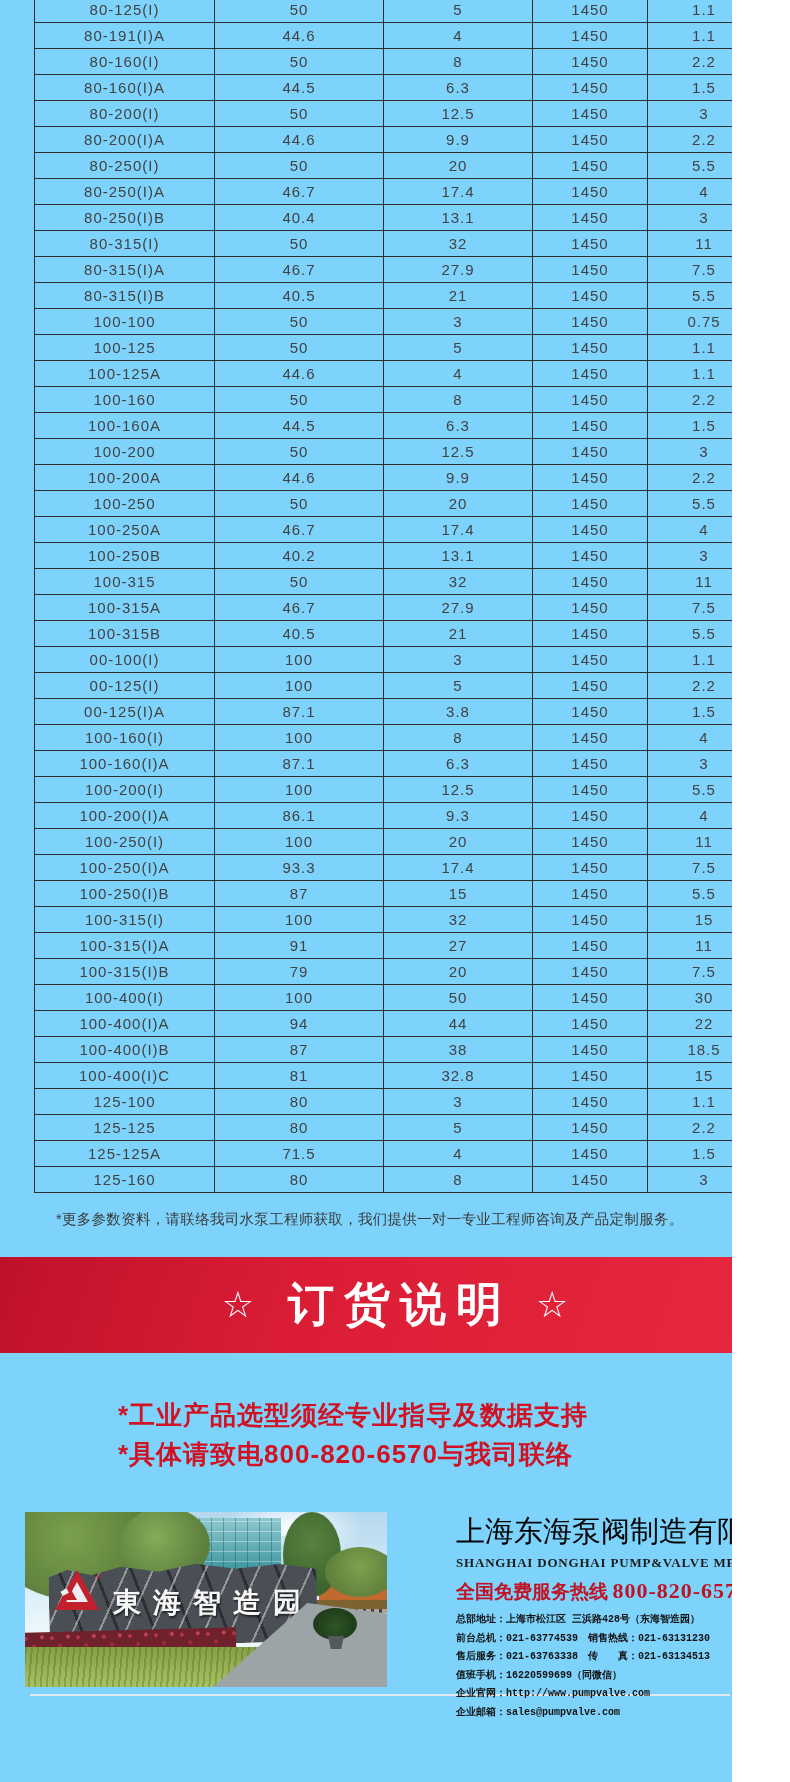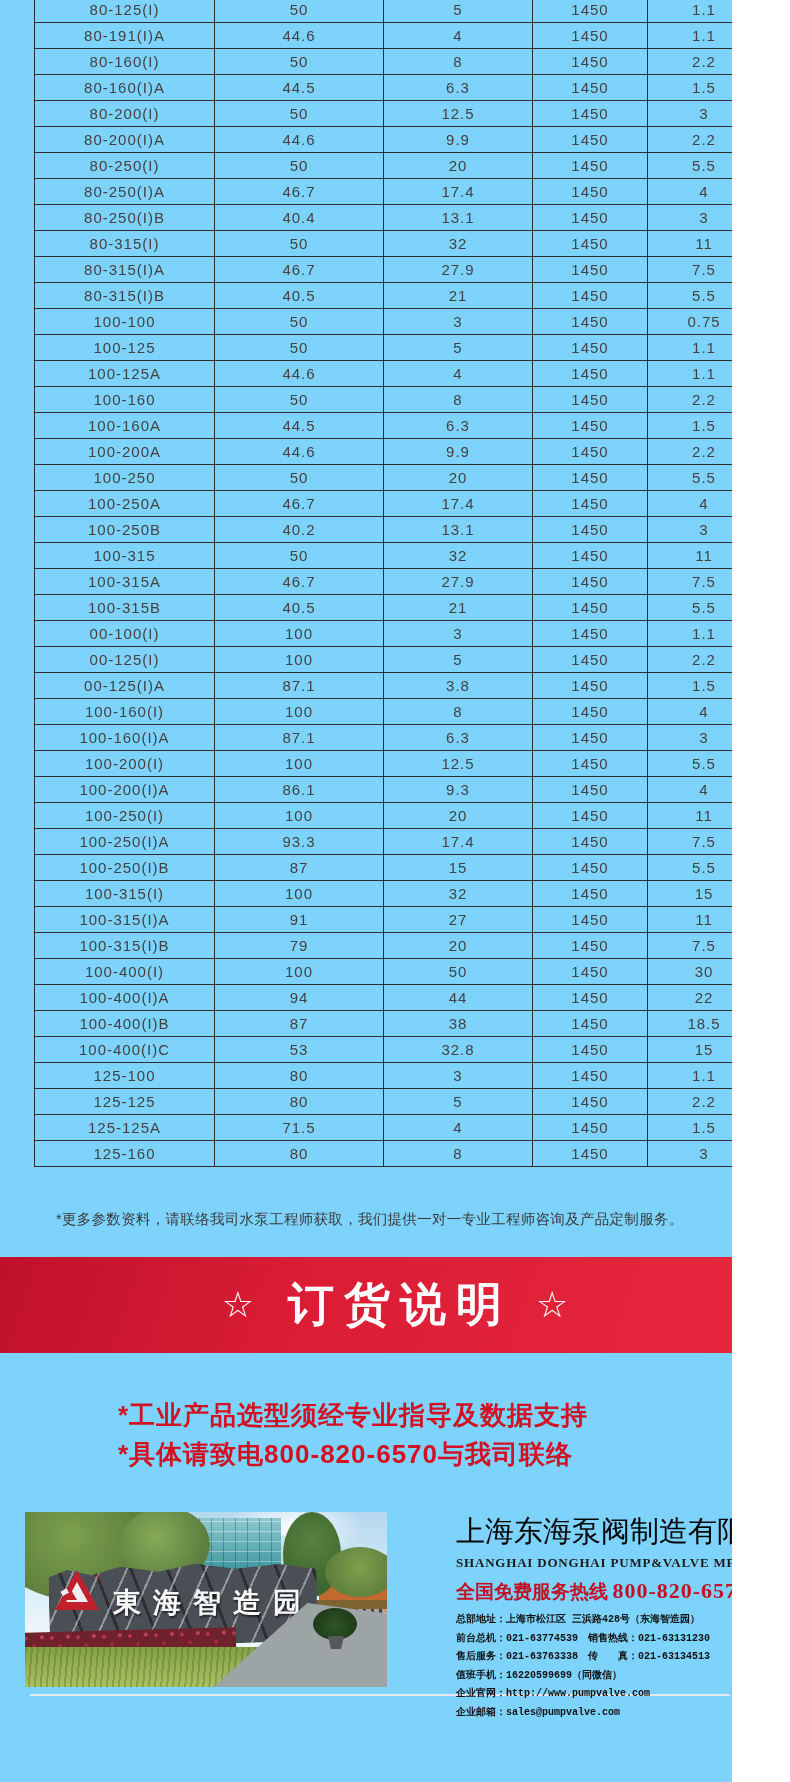--- a/index.html
+++ b/index.html
@@ -210,20 +210,27 @@
             <td>2.2</td>
           </tr>
           <tr>
             <td>100-160A</td>
             <td>44.5</td>
             <td>6.3</td>
             <td>1450</td>
             <td>1.5</td>
           </tr>
           <tr>
+            <td>100-200</td>
+            <td>50</td>
+            <td>12.5</td>
+            <td>1450</td>
+            <td>3</td>
+          </tr>
+          <tr>
             <td>100-200A</td>
             <td>44.6</td>
             <td>9.9</td>
             <td>1450</td>
             <td>2.2</td>
           </tr>
           <tr>
             <td>100-250</td>
             <td>50</td>
             <td>20</td>
@@ -372,21 +379,21 @@
           </tr>
           <tr>
             <td>100-400(I)B</td>
             <td>87</td>
             <td>38</td>
             <td>1450</td>
             <td>18.5</td>
           </tr>
           <tr>
             <td>100-400(I)C</td>
-            <td>53</td>
+            <td>81</td>
             <td>32.8</td>
             <td>1450</td>
             <td>15</td>
           </tr>
           <tr>
             <td>125-100</td>
             <td>80</td>
             <td>3</td>
             <td>1450</td>
             <td>1.1</td>

